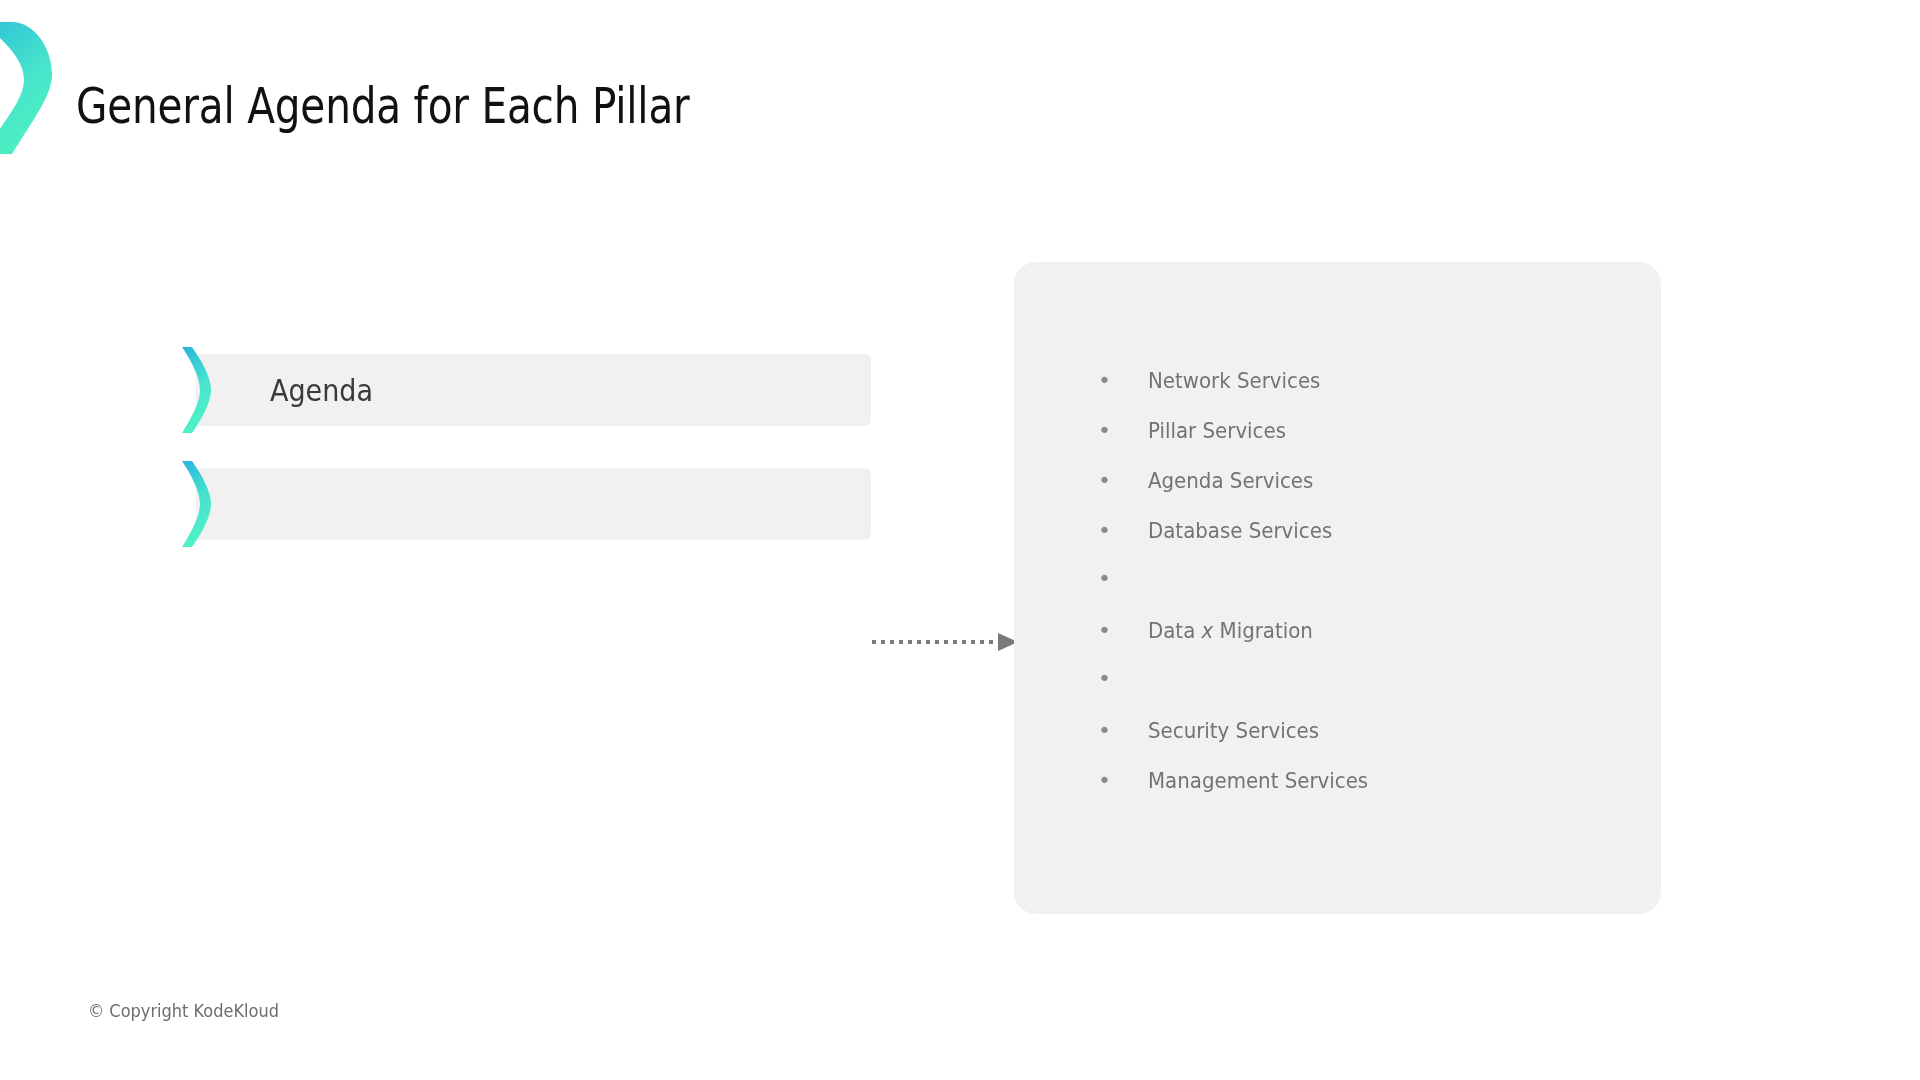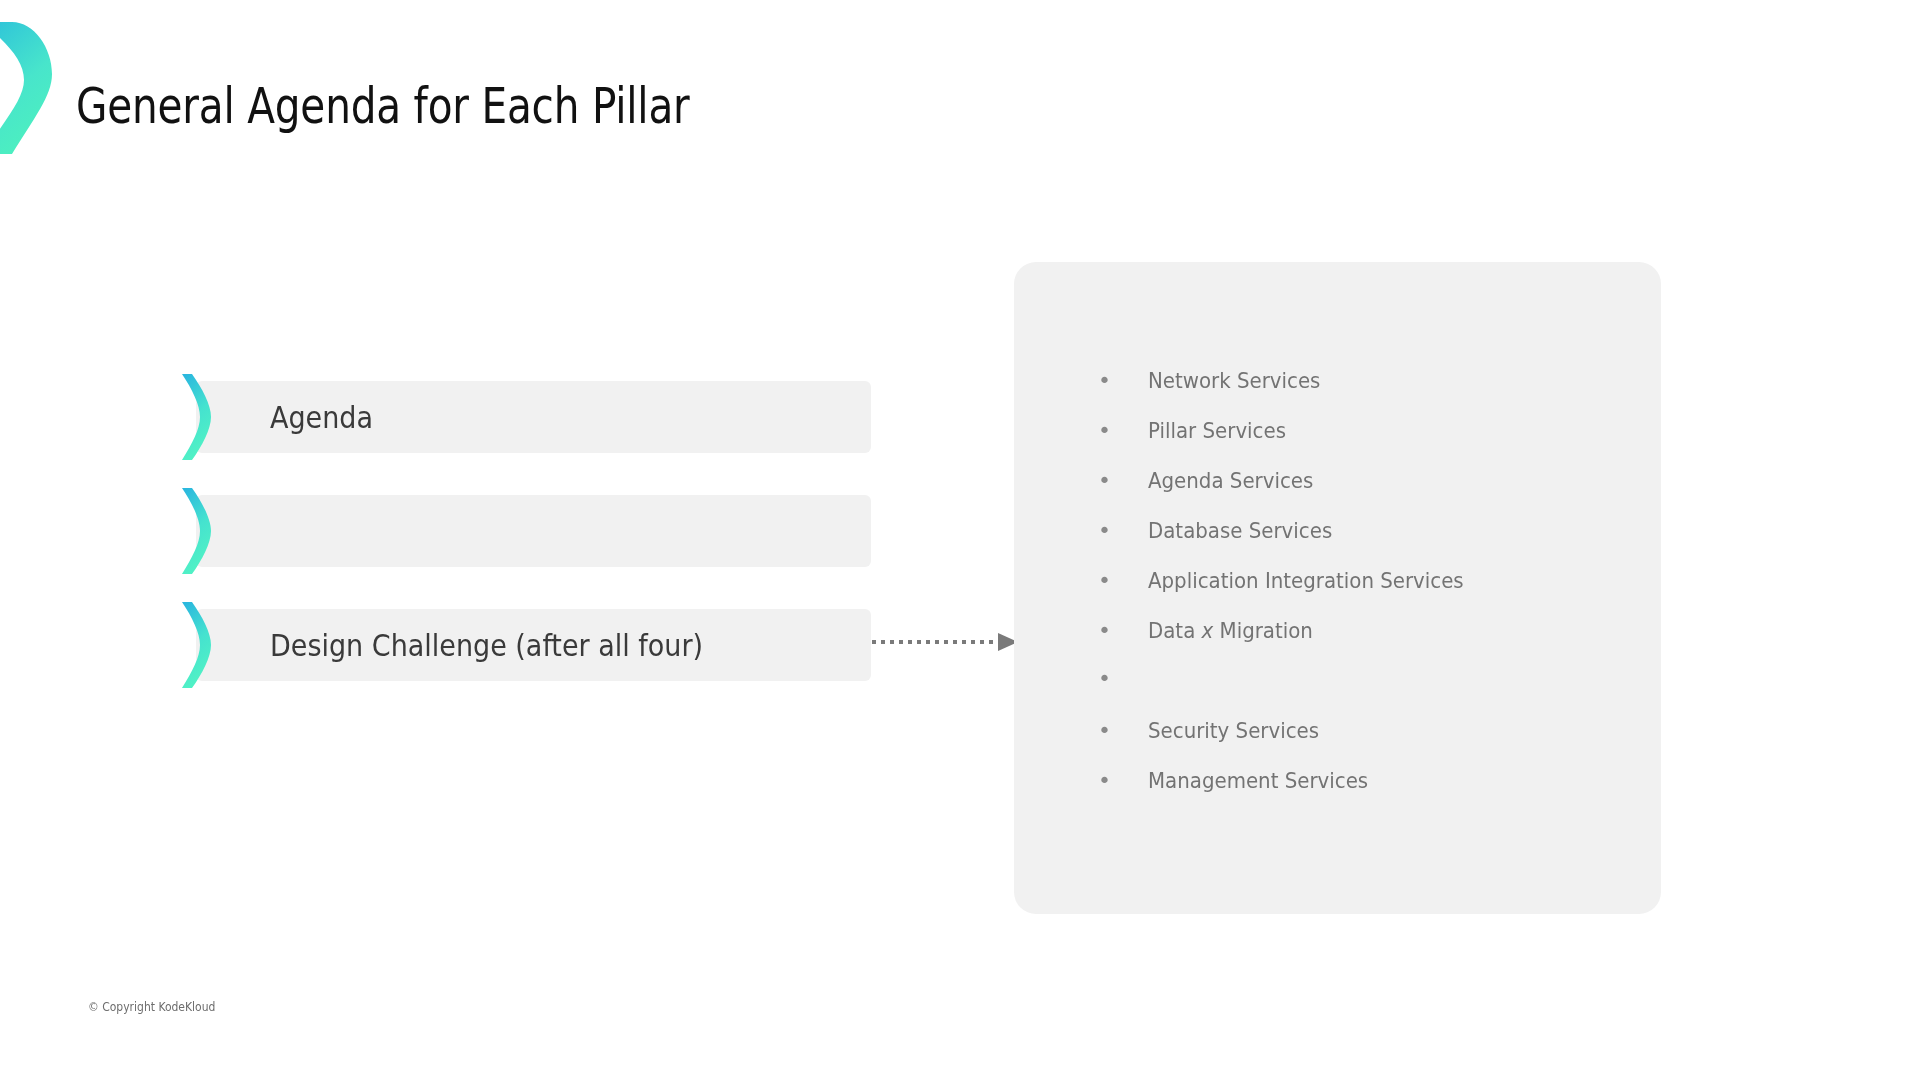--- a/index.html
+++ b/index.html
@@ -40,21 +40,21 @@
     white-space: nowrap;
     font-family: "DejaVu Sans Condensed", "Liberation Sans Narrow", "Liberation Sans", sans-serif;
     transform: scaleX(0.92);
     transform-origin: left center;
   }
 
   
   .agenda-list {
     position: absolute;
     left: 180px;
-    top: 381px;
+    top: 354px;
     width: 700px;
   }
 
   .agenda-row {
     position: relative;
     height: 72px;
     margin-bottom: 42px;
   }
   .agenda-row:last-child { margin-bottom: 0; }
 
@@ -141,21 +141,21 @@
   }
   .service-text .var {
     font-style: italic;
   }
 
   
   .footer-copyright {
     position: absolute;
     left: 88px;
     top: 1000px;
-    font-size: 12px;
+    font-size: 18px;
     color: #6d6d6d;
     font-family: "DejaVu Sans Condensed", "Liberation Sans Narrow", "Liberation Sans", sans-serif;
     white-space: nowrap;
   }
 </style>
 </head>
 <body>
 
 <div class="slide">
 
@@ -197,34 +197,20 @@
           <linearGradient id="gradM3" x1="0.2" y1="0" x2="0.5" y2="1">
             <stop offset="0%" stop-color="#2bb8de"></stop>
             <stop offset="50%" stop-color="#45e2cf"></stop>
             <stop offset="100%" stop-color="#52f3c4"></stop>
           </linearGradient>
         </defs>
         <path d="M 2 0 L 12 0 C 22 14 31 31 31 43 C 31 55 22 72 12 86 L 2 86 C 12 70 20 55 20 43 C 20 31 12 15 2 0 Z" fill="url(#gradM3)"></path>
       </svg>
     </div>
 
-    <div class="agenda-row">
-      <div class="agenda-box"></div>
-      <svg class="agenda-marker" viewBox="0 0 34 86" xmlns="http://www.w3.org/2000/svg">
-        <defs>
-          <linearGradient id="gradM4" x1="0.2" y1="0" x2="0.5" y2="1">
-            <stop offset="0%" stop-color="#2bb8de"></stop>
-            <stop offset="50%" stop-color="#45e2cf"></stop>
-            <stop offset="100%" stop-color="#52f3c4"></stop>
-          </linearGradient>
-        </defs>
-        <path d="M 2 0 L 12 0 C 22 14 31 31 31 43 C 31 55 22 72 12 86 L 2 86 C 12 70 20 55 20 43 C 20 31 12 15 2 0 Z" fill="url(#gradM4)"></path>
-      </svg>
-      <span class="agenda-label">Design Challenge (after all four)</span>
-    </div>
 
   </div>
 
   <svg class="connector" viewBox="0 0 148 24" xmlns="http://www.w3.org/2000/svg">
     <line x1="0" y1="12" x2="126" y2="12" stroke="#7a7a7a" stroke-width="4" stroke-dasharray="4 5" stroke-linecap="butt"></line>
     <path d="M 126 3 L 146 12 L 126 21 Z" fill="#7a7a7a"></path>
   </svg>
 
   <div class="services-panel"></div>
 
@@ -245,21 +231,20 @@
       <span class="service-text">Agenda Services</span>
     </div>
 
     <div class="service-item">
       <span class="service-bullet">•</span>
       <span class="service-text">Database Services</span>
     </div>
 
     <div class="service-item">
       <span class="service-bullet">•</span>
-      <span class="service-text">Application Integration Services</span>
     </div>
 
     <div class="service-item">
       <span class="service-bullet">•</span>
       <span class="service-text"><span>Data </span><span class="var">x</span><span> Migration</span></span>
     </div>
 
     <div class="service-item">
       <span class="service-bullet">•</span>
     </div>

